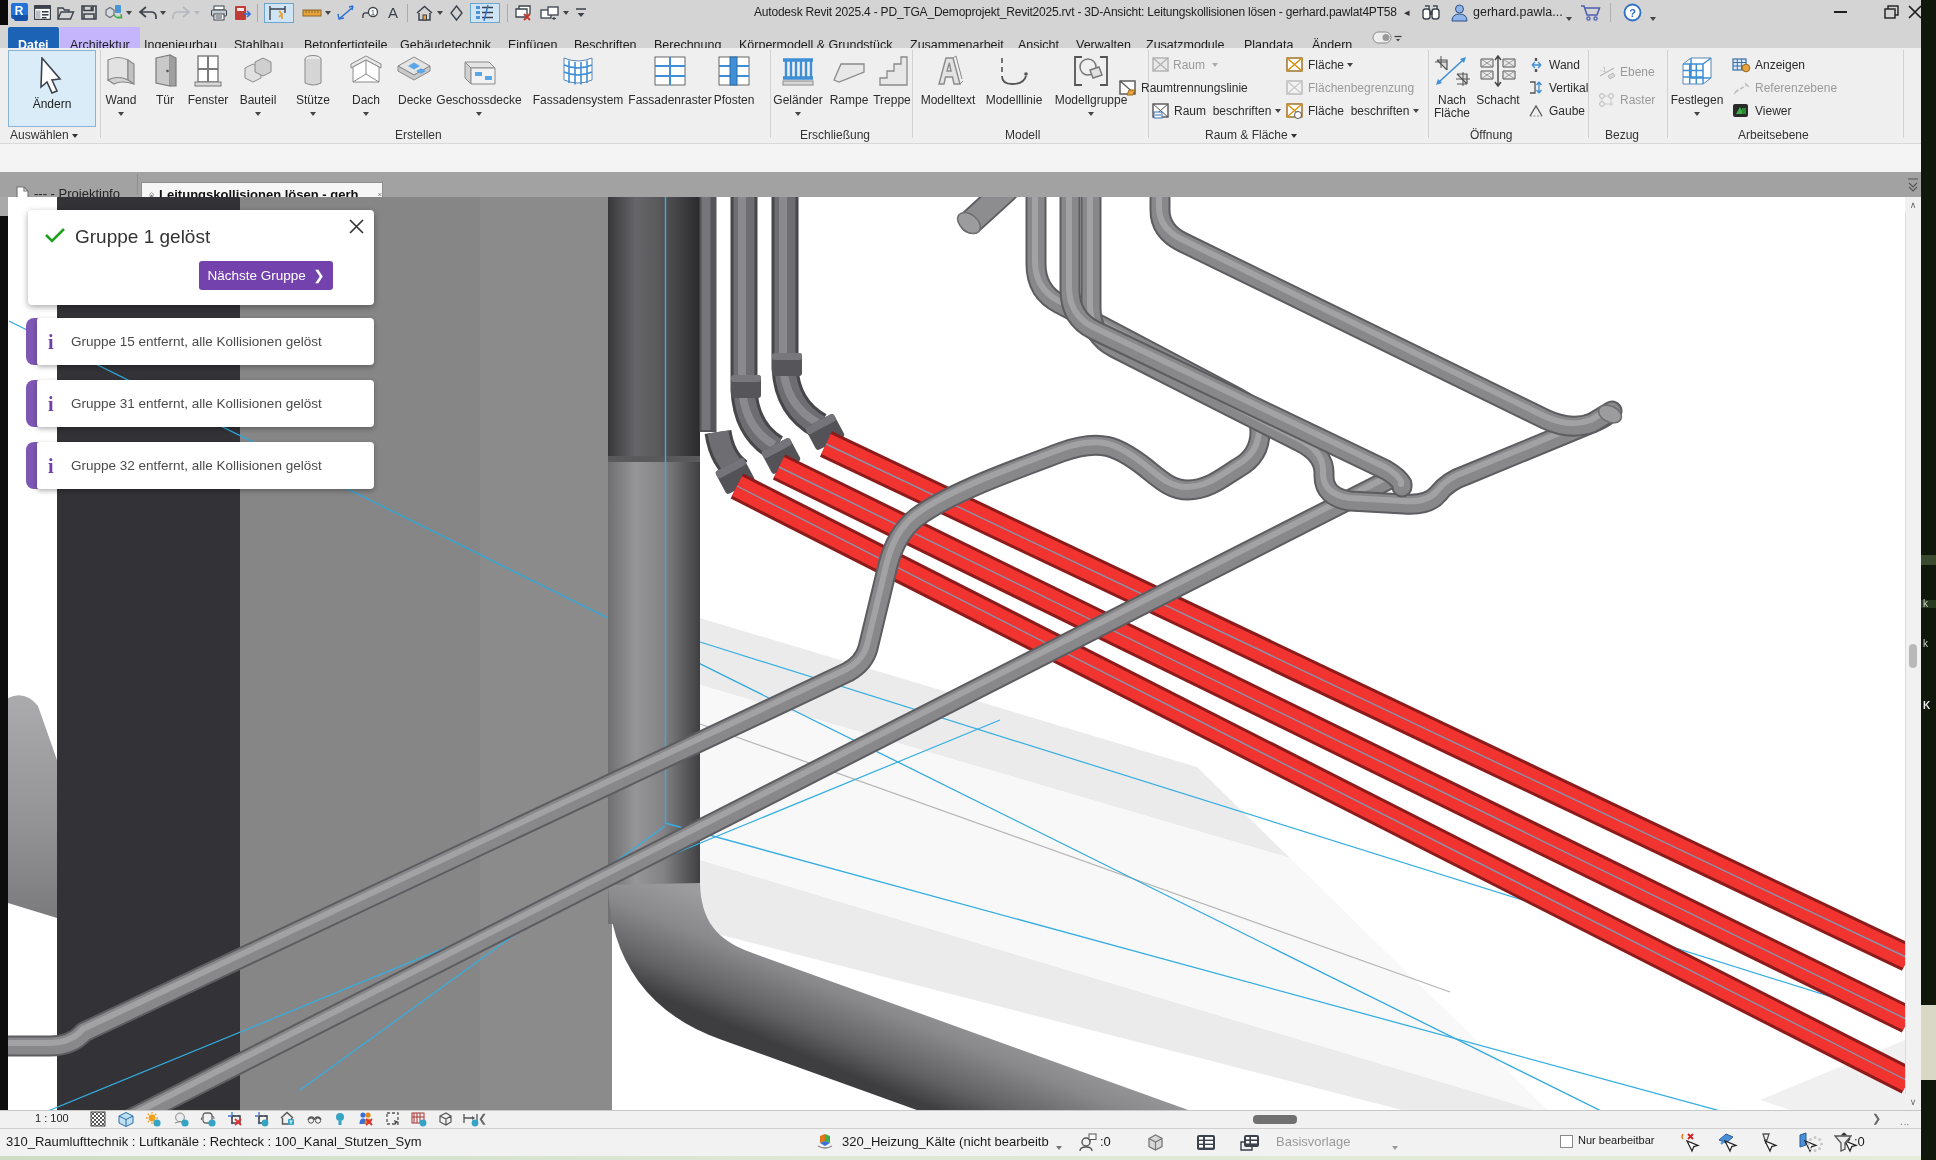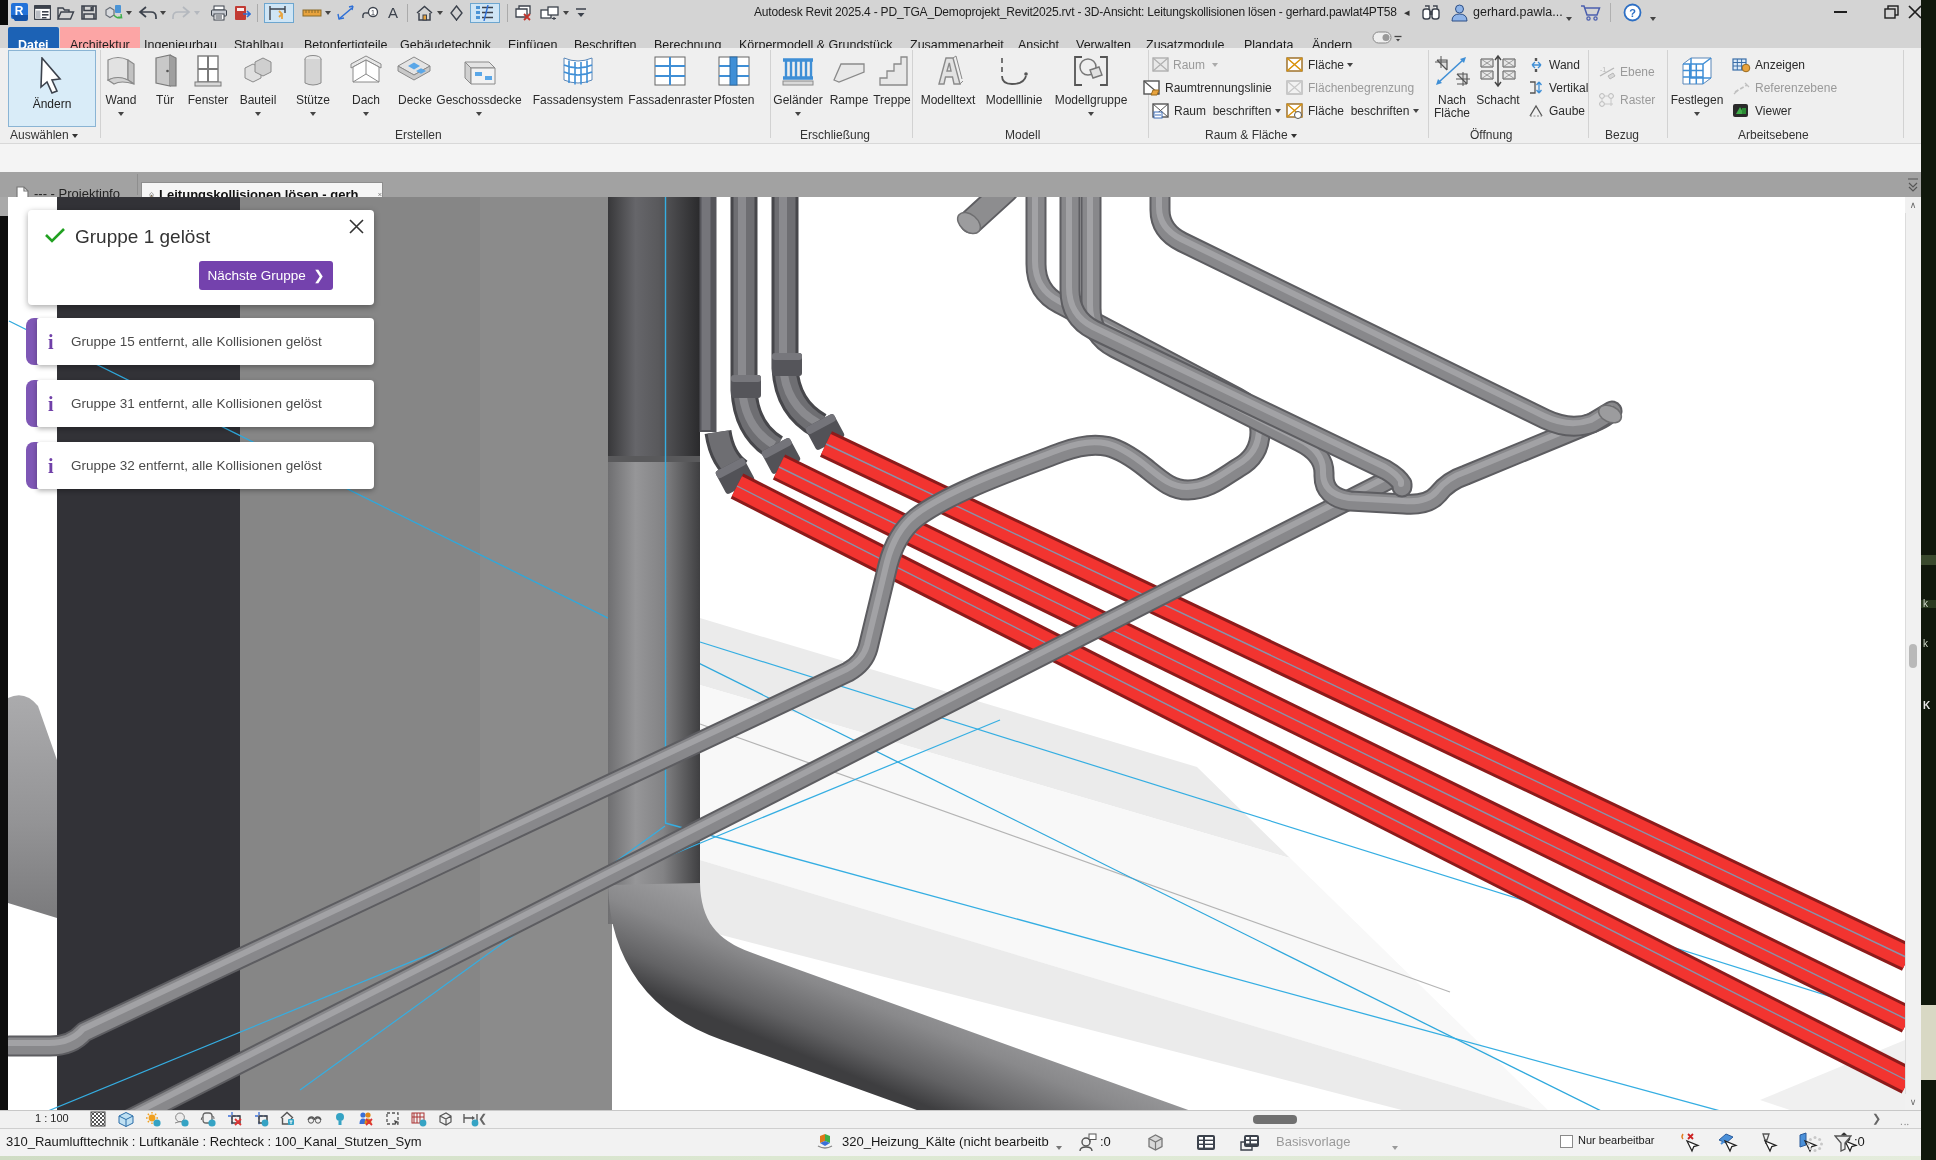--- a/index.html
+++ b/index.html
@@ -10,21 +10,21 @@
   #titlebar { left:0; top:0; width:1936px; height:25px; background:#d4d4d4; }
   #tb-left-edge { left:0; top:0; width:8px; height:25px; background:#0a0a0a; }
   .qat { display:flex; align-items:center; position:absolute; left:10px; top:1px; height:23px; }
   .qat svg { display:block; }
   .qi { margin-right:3px; display:flex; align-items:center; }
   #title-text { top:5px; left:754px; font-size:12px; letter-spacing:-0.2px; color:#1e1e1e; white-space:nowrap; }
   
   #menurow { left:0; top:25px; width:1936px; height:23px; background:#d4d4d4; }
   .mtab { position:absolute; top:27px; height:21px; line-height:21px; font-size:12.5px; color:#1c1c1c; padding:8px 10px; white-space:nowrap; }
   .mtab.blue { background:#1c62b5; color:#fff; font-weight:bold; top:27px; height:21px; border-radius:2px 2px 0 0; }
-  .mtab.active { background:#fca5a5; }
+  .mtab.active { background:#c4b5fd; }
   
   #ribbon { left:0; top:48px; width:1936px; height:79px; background:#efefef; }
   #riblabels { left:0; top:127px; width:1936px; height:16px; background:#efefef; }
   .plabel { position:absolute; top:128px; font-size:12px; color:#333; text-align:center; white-space:nowrap; }
   .psep { position:absolute; top:50px; height:88px; width:1px; background:#d2d2d2; }
   .ritem { position:absolute; text-align:center; font-size:12px; color:#2b2b2b; }
   .ritem .ic { margin:0 auto; }
   .rlabel { margin-top:1px; line-height:13px; }
   .small-it { position:absolute; font-size:12px; color:#2b2b2b; display:flex; align-items:center; white-space:nowrap; }
   .small-it svg { margin-right:4px; }
@@ -419,21 +419,21 @@
 </div>
 
 <div class="small-it" style="left:1152px;top:57px;">
   <svg width="17" height="15" viewBox="0 0 17 15">
       <rect x="1" y="1" width="15" height="13" fill="#e9e9e9" stroke="#b0b0b0" stroke-width="1.4"></rect>
       <path d="M 1,1 L 16,14 M 16,1 L 1,14" stroke="#b0b0b0" stroke-width="1.2"></path>
     </svg>
   <span class="gray">Raum&nbsp;&nbsp;</span>
     <span class="downarr" style="border-top-color:#aaa"></span>
 </div>
-<div class="small-it" style="left:1119px;top:80px;margin-left:24px;">
+<div class="small-it" style="left:1119px;top:80px;">
   <svg width="18" height="16" viewBox="0 0 18 16">
       <rect x="1" y="1" width="15" height="13" fill="#fff" stroke="#555" stroke-width="1.4"></rect>
       <path d="M 1,1 L 16,14" stroke="#555" stroke-width="1.2"></path>
       <path d="M 10,10 l 6,0 -2,5 -6,0 Z" fill="#e8a33d" stroke="#9a6a1d"></path>
     </svg>
   Raumtrennungslinie
 </div>
 <div class="small-it" style="left:1152px;top:103px;">
   <svg width="18" height="16" viewBox="0 0 18 16">
       <rect x="1" y="1" width="15" height="13" fill="#fff" stroke="#555" stroke-width="1.4"></rect>

